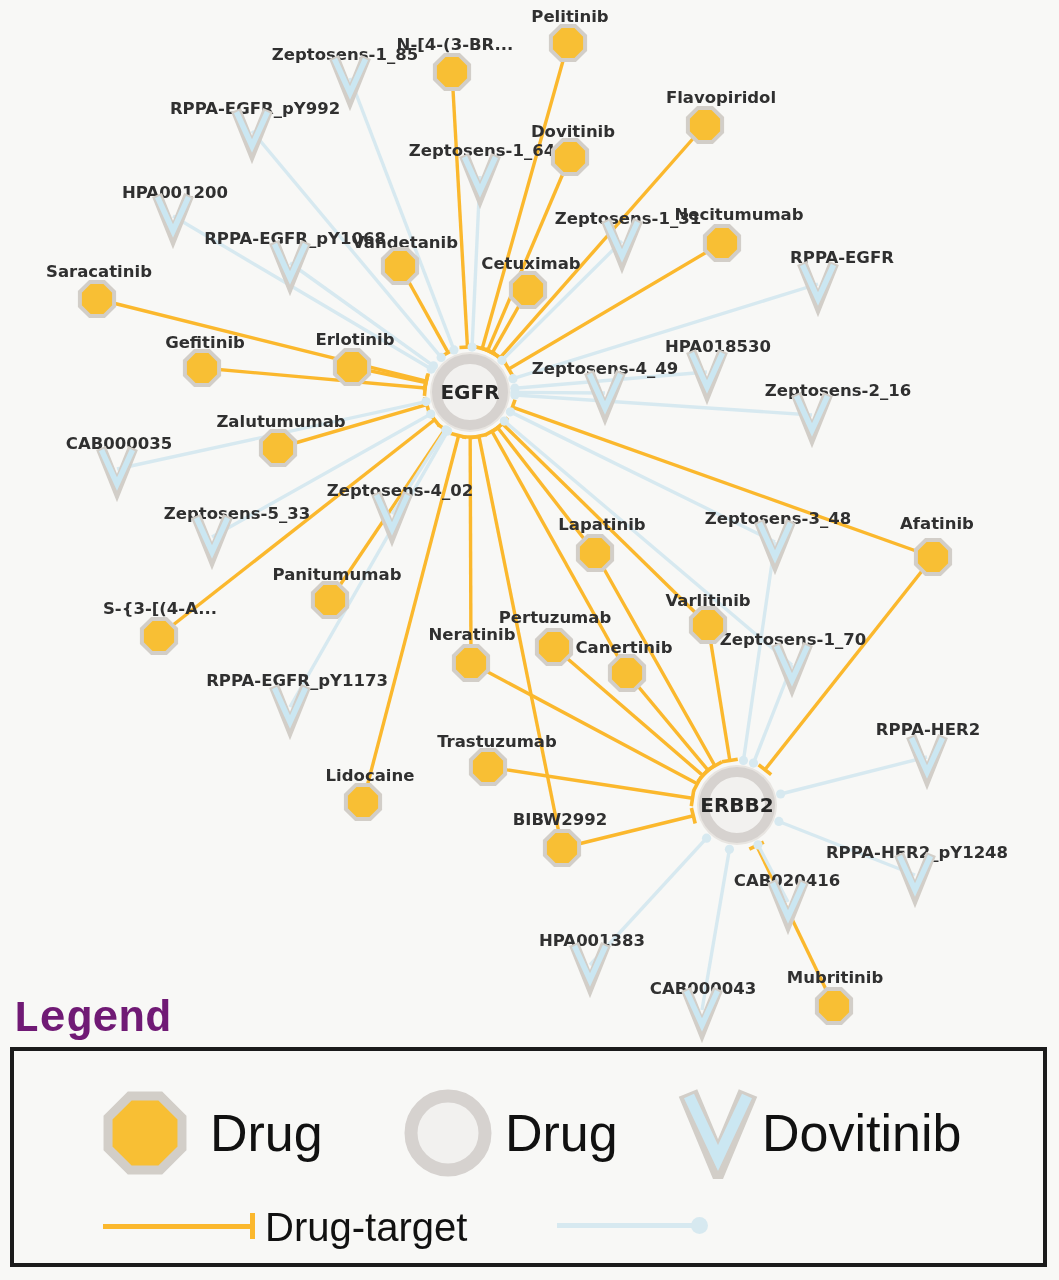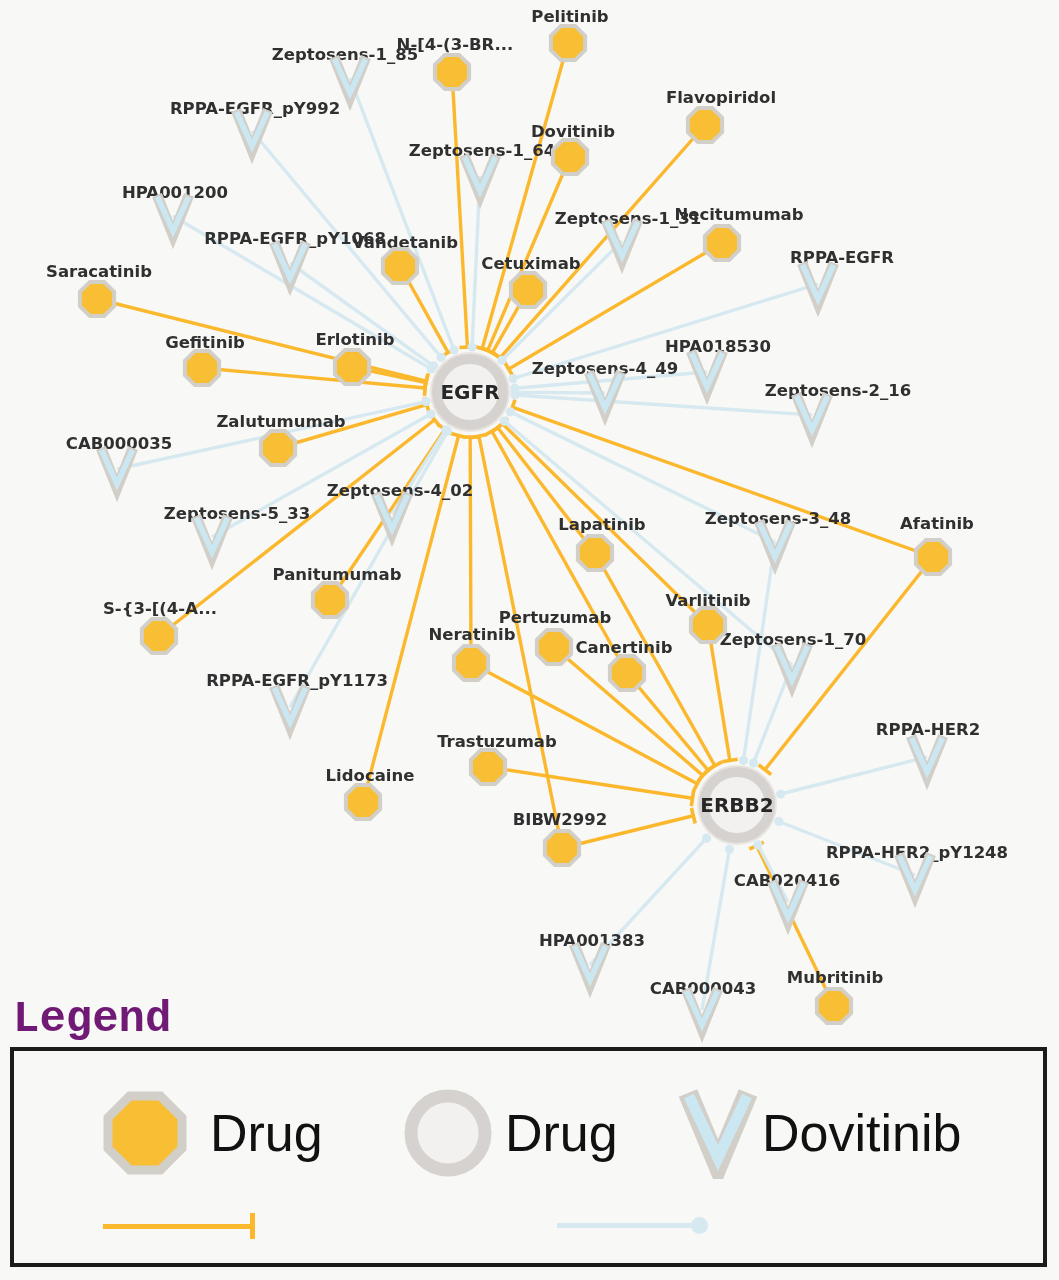--- a/index.html
+++ b/index.html
@@ -329,16 +329,17 @@
   <div class="lg big" style="left:491px;top:82px">Drug</div>
 
   <svg class="lgicon" style="left:654px;top:28px" width="100" height="100" viewBox="-50 -50 100 100">
     <path class="chev-outer" d="M -30 -36 L 0 36 L 30 -36"></path>
     <path class="chev-inner" d="M -29 -33 L 0 29 L 29 -33"></path>
   </svg>
   <div class="lg big" style="left:748px;top:82px">Dovitinib</div>
 
   <div class="lgline orange" style="left:89px;top:173px;width:150px"></div>
   <div class="lgtbar" style="left:236px;top:162px"></div>
+  <div class="lg small" style="left:251px;top:176px">Drug-target</div>
 
   <div class="lgline blue" style="left:543px;top:172px;width:143px"></div>
   <div class="lgdot" style="left:677px;top:166px"></div>
 </div>
 
 </body></html>

